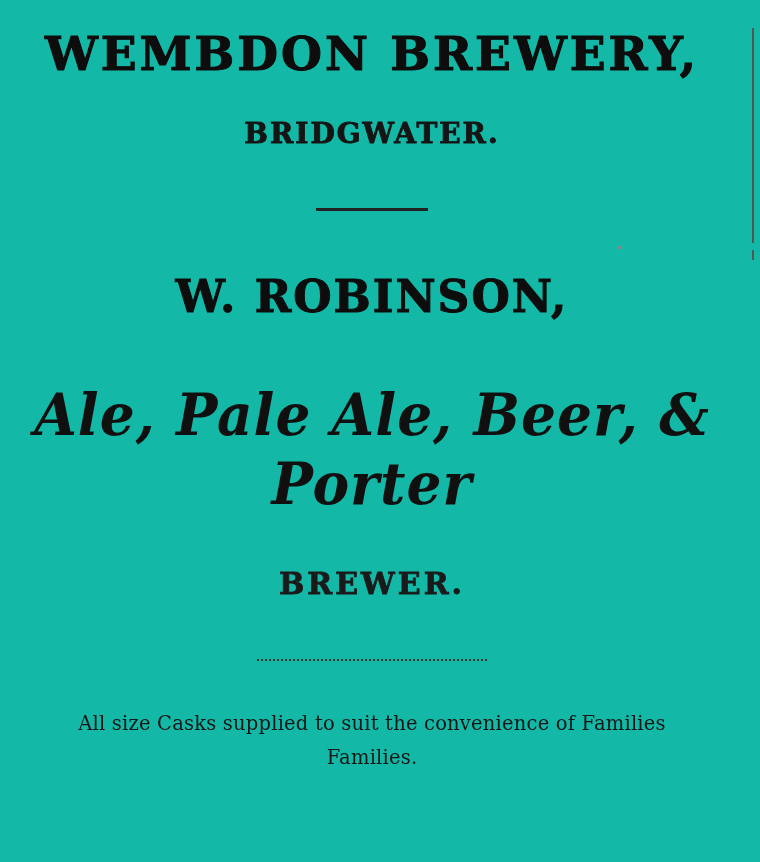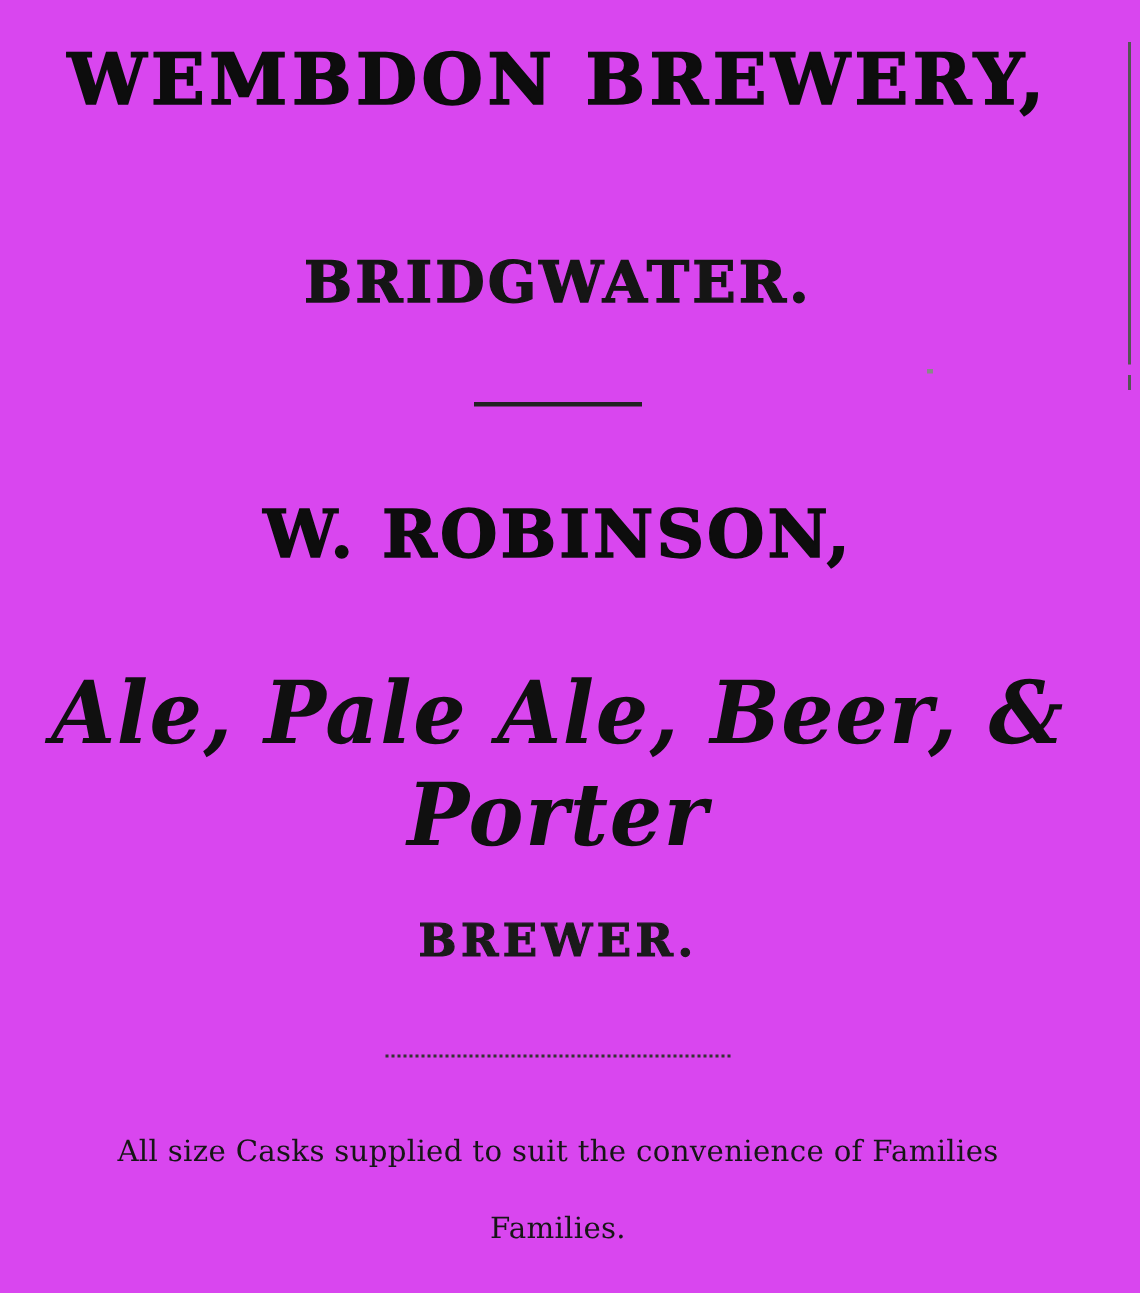--- a/index.html
+++ b/index.html
@@ -13,21 +13,21 @@
     font-family: "Liberation Serif", serif;
     color: #111111;
     overflow: hidden;
     position: relative;
   }
 
   .page {
     position: relative;
     width: 760px;
     height: 862px;
-    background: #d946ef;
+    background: #14b8a6;
   }
 
   
   .edge-mark {
     position: absolute;
     background: #555;
   }
   .edge-top {
     right: 6px;
     top: 28px;
@@ -61,24 +61,24 @@
     font-family: "DejaVu Serif", "Liberation Serif", serif;
     font-weight: bold;
     font-size: 47px;
     letter-spacing: 3px;
     color: #0d0d0d;
     -webkit-text-stroke: 1.1px #0d0d0d;
     text-shadow: 0 0 0.6px #000;
   }
 
   .line-town {
-    margin-top: 84px;
+    margin-top: 36px;
     font-family: "DejaVu Serif", "Liberation Serif", serif;
     font-weight: bold;
-    font-size: 38px;
+    font-size: 28px;
     letter-spacing: 2px;
     color: #151515;
     -webkit-text-stroke: 0.9px #151515;
   }
 
   .rule-short {
     width: 112px;
     height: 3px;
     background: #222;
     margin: 58px auto 0 auto;
@@ -99,21 +99,21 @@
     font-family: "DejaVu Serif", "Liberation Serif", serif;
     font-size: 55px;
     font-weight: bold;
     font-style: italic;
     letter-spacing: 1px;
     color: #101010;
     transform: scaleY(1.05);
   }
 
   .line-brewer {
-    margin-top: 36px;
+    margin-top: 52px;
     font-family: "DejaVu Serif", "Liberation Serif", serif;
     font-weight: bold;
     font-size: 30px;
     letter-spacing: 3px;
     color: #1a1a1a;
     -webkit-text-stroke: 0.8px #1a1a1a;
   }
 
   .rule-dotted {
     width: 230px;
@@ -125,21 +125,20 @@
   .footer-note {
     margin-top: 46px;
     font-family: "DejaVu Serif", "Liberation Serif", serif;
     font-size: 19.5px;
     line-height: 1.75;
     color: #161616;
     letter-spacing: 0.2px;
   }
   .footer-note .l2 {
     display: block;
-    margin-top: 17px;
   }
 </style>
 </head>
 <body>
 
 <div class="page">
 
   <div class="edge-mark edge-top"></div>
   <div class="edge-mark edge-bottom"></div>
   <div class="edge-mark edge-dot"></div>

